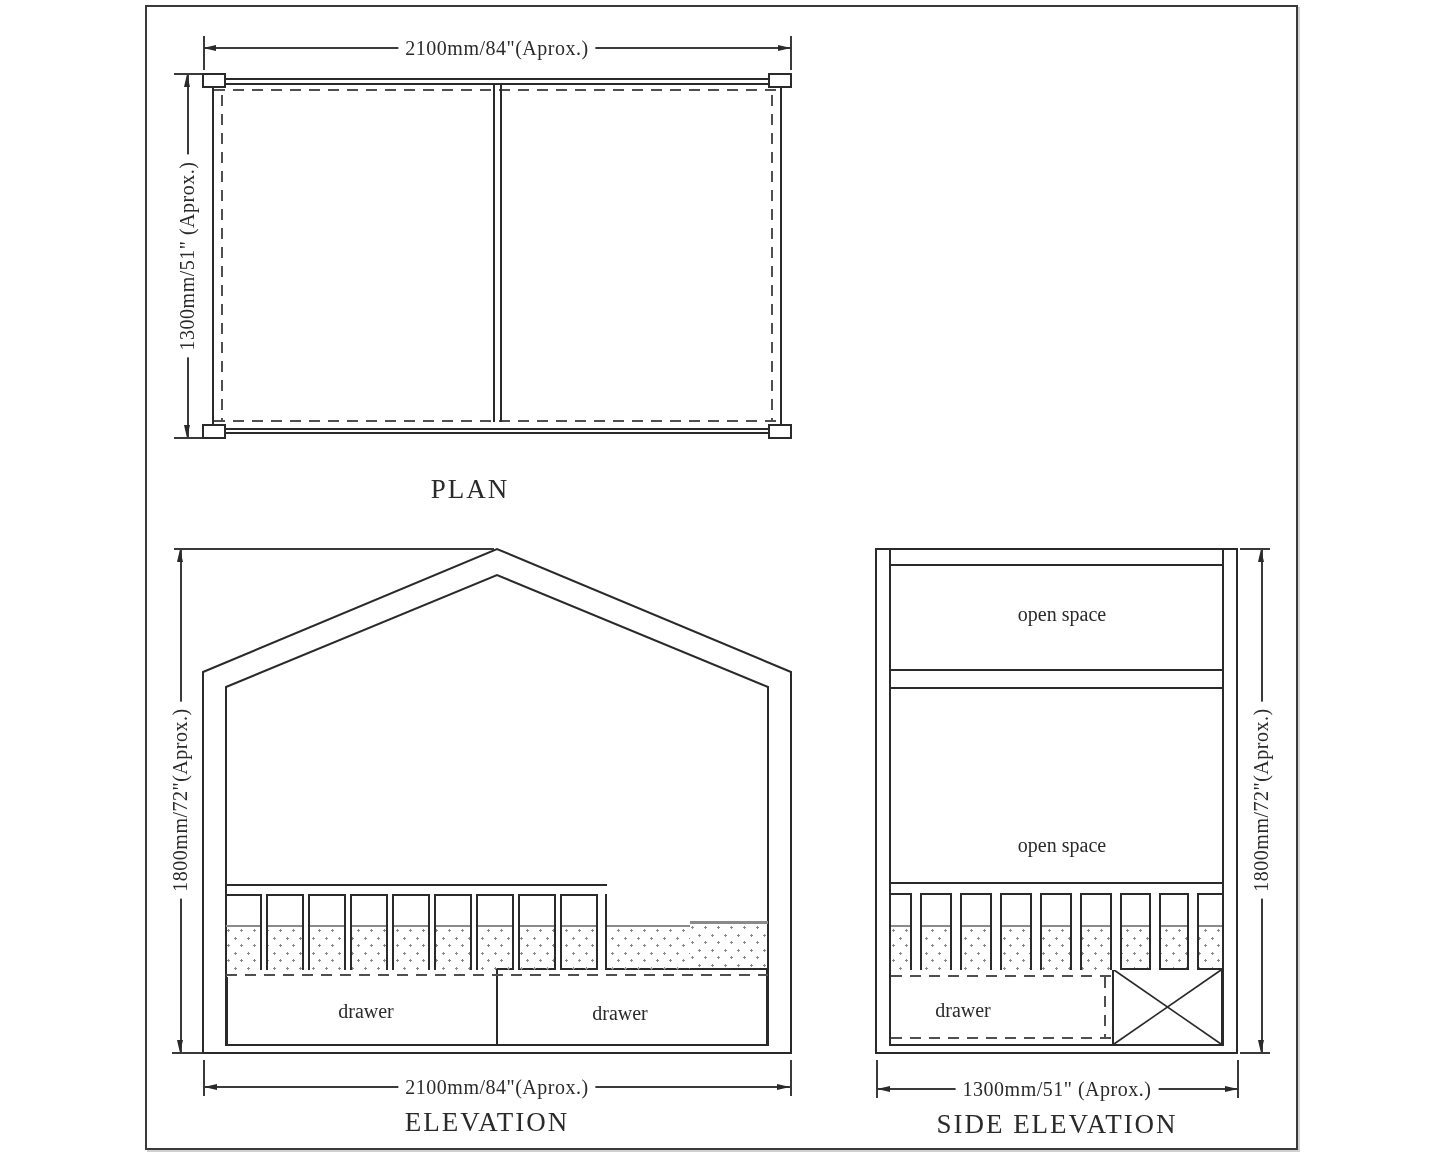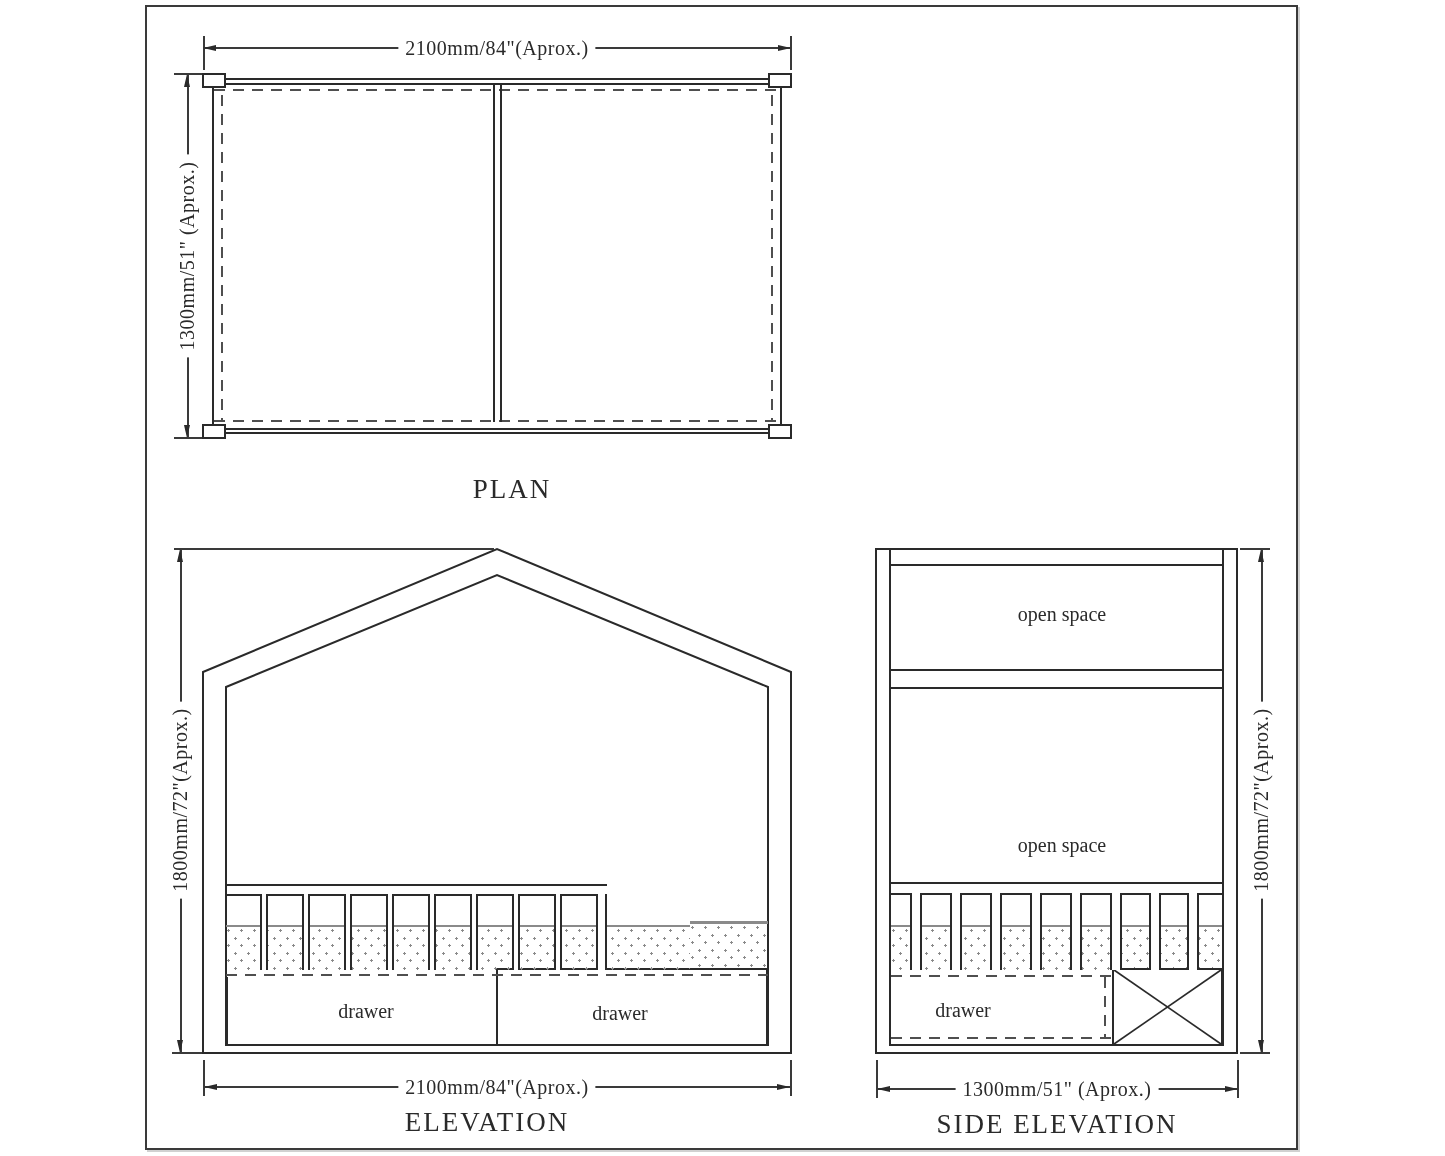--- a/index.html
+++ b/index.html
@@ -64,21 +64,21 @@
     <div class="thin" style="left:790px;top:36px;width:1.5px;height:34px;"></div>
     <div class="dimtext" style="left:497px;top:48px;">2100mm/84"(Aprox.)</div>
 
     <div class="thin" style="left:187px;top:74px;width:1.5px;height:364px;"></div>
     <div class="ah ah-u" style="left:184px;top:74px;"></div>
     <div class="ah ah-d" style="left:184px;top:425px;"></div>
     <div class="thin" style="left:174px;top:73px;width:28px;height:1.5px;"></div>
     <div class="thin" style="left:174px;top:437px;width:28px;height:1.5px;"></div>
     <div class="vtext" style="left:187px;top:256px;">1300mm/51" (Aprox.)</div>
 
-    <div class="biglabel" style="left:512px;top:489px;">PLAN</div>
+    <div class="biglabel" style="left:470px;top:489px;">PLAN</div>
   </div>
 
   <div>
 
     <svg style="left:170px;top:540px;" width="640" height="520" viewBox="0 0 640 520">
       <path d="M33,513 L33,132 L327,9 L621,132 L621,513 Z" fill="none" stroke="#2a2a2a" stroke-width="2"></path>
       <path d="M56,505 L56,147 L327,35 L598,147 L598,505 Z" fill="none" stroke="#2a2a2a" stroke-width="2"></path>
     </svg>
 
     <div class="dots" style="left:226px;top:925px;width:464px;height:45px;border-top:2px solid #8a8a8a;"></div>

